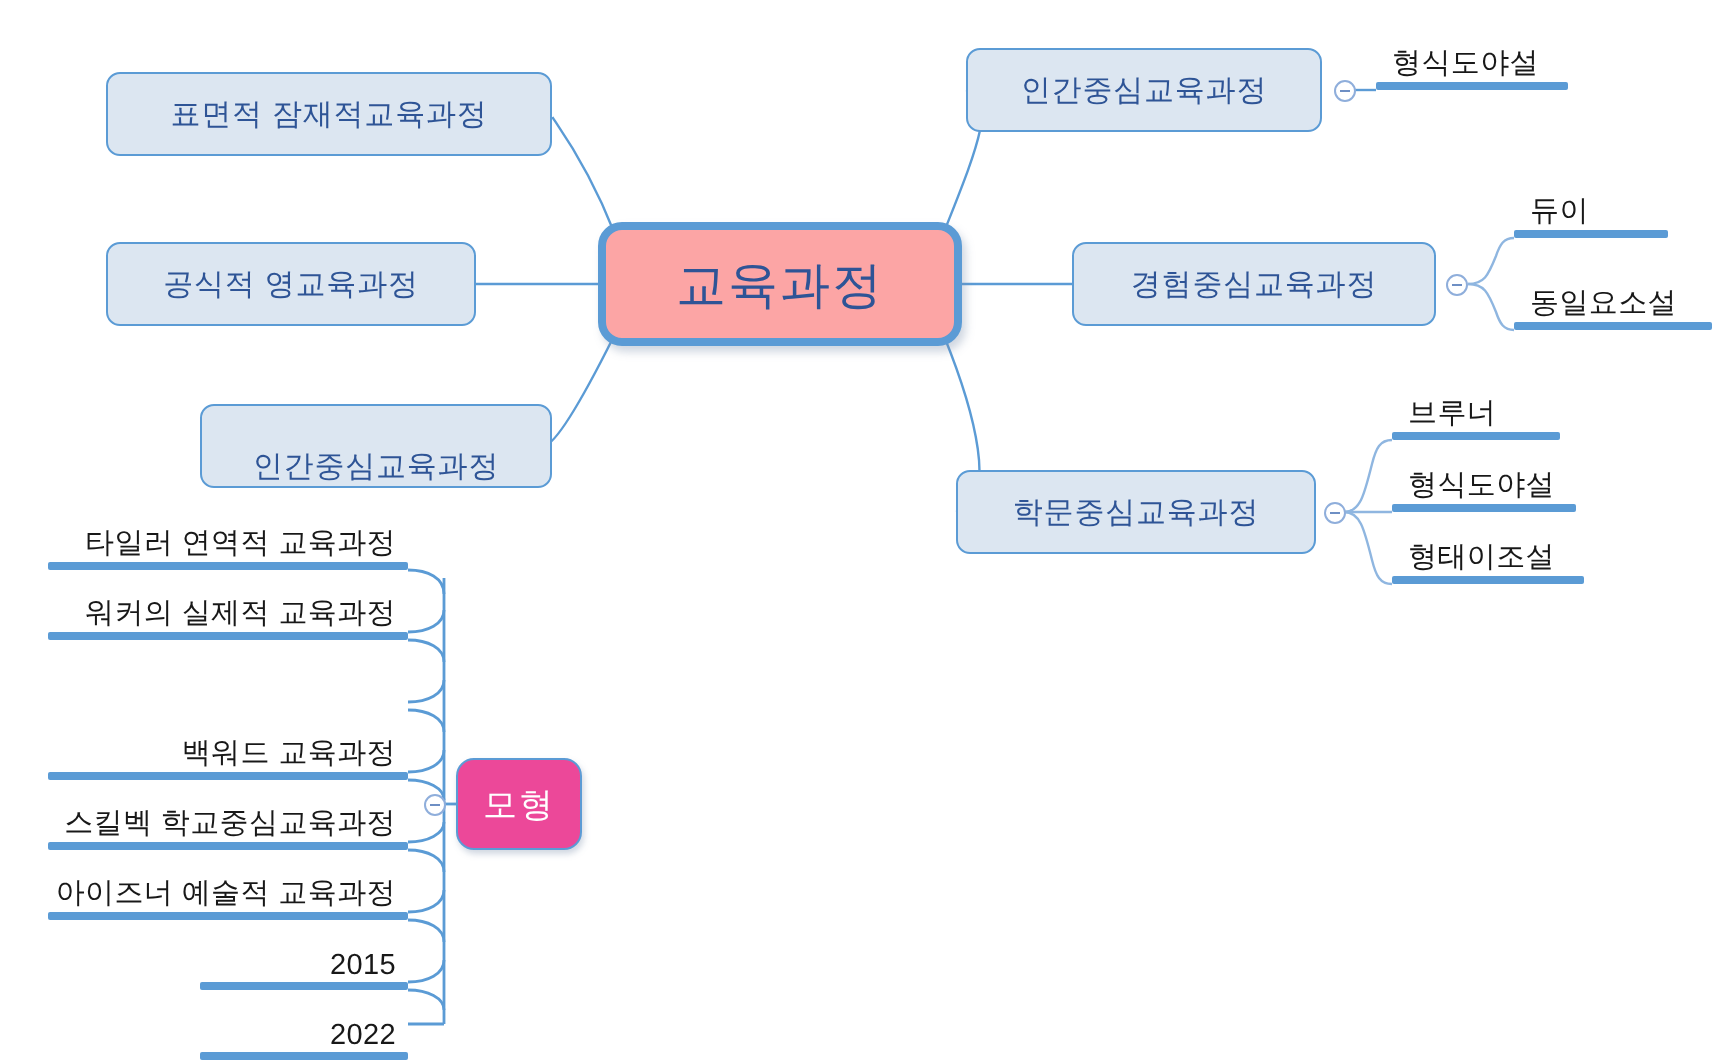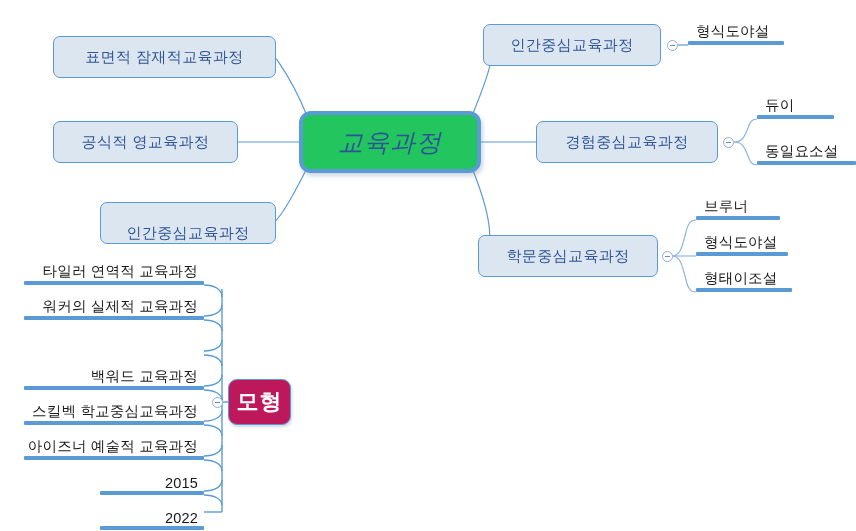--- a/index.html
+++ b/index.html
@@ -39,38 +39,36 @@
     white-space: nowrap;
     color: #2E5496;
     background: #DCE6F1;
     border: 1.5px solid #5B9BD5;
     border-radius: 7px;
     font-size: 15px;
     letter-spacing: .4px;
     z-index: 3;
   }
   .node.center {
-    background: #22c55e;
+    background: #fca5a5;
     border: 4px solid #5B9BD5;
     border-radius: 12px;
     color: #2E5496;
     font-size: 25px;
     letter-spacing: 1px;
     box-shadow: 2px 3px 4px rgba(120,140,170,.35);
-    font-style: italic;
   }
   .node.filled {
-    background: #be185d;
+    background: #ec4899;
     border: 1.5px solid #5B9BD5;
     border-radius: 9px;
     color: #ffffff;
-    font-size: 22px;
+    font-size: 17px;
     letter-spacing: 1px;
     box-shadow: 1px 2px 3px rgba(120,140,170,.35);
-    font-weight: bold;
   }
 
   
   .leaf {
     position: absolute;
     box-sizing: border-box;
     z-index: 3;
   }
   .leaf .leaf-text {
     position: absolute;

